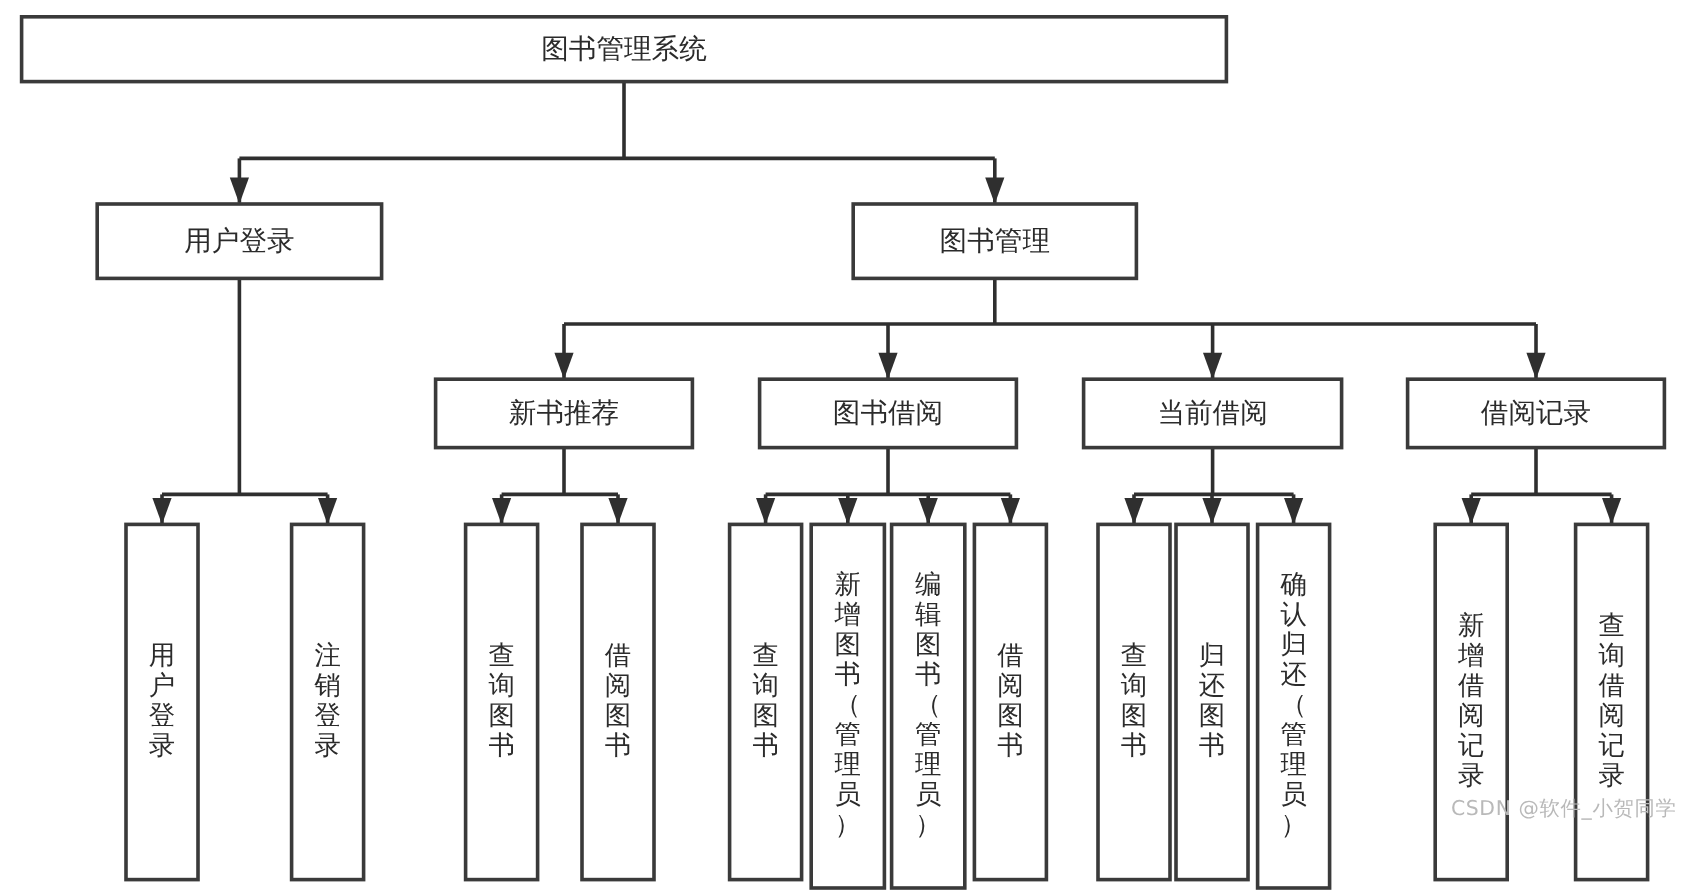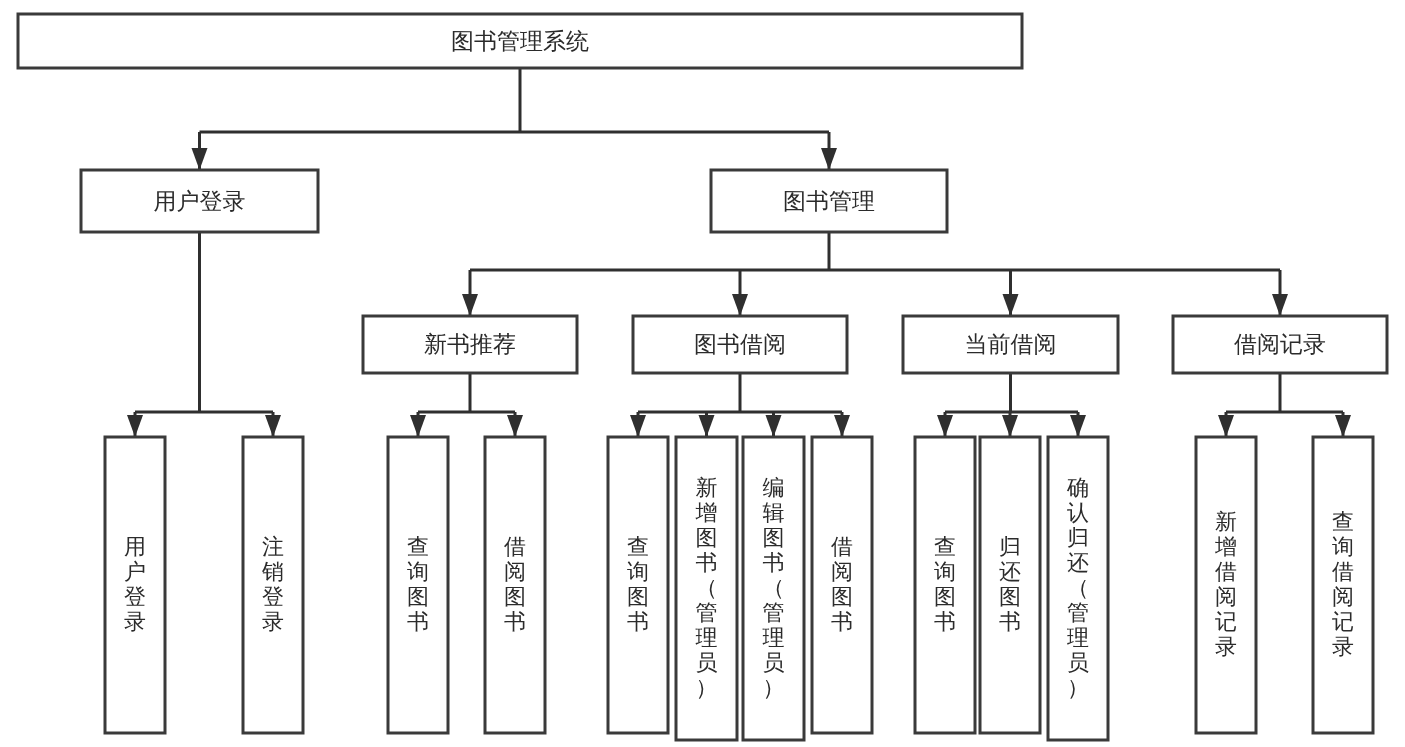--- a/index.html
+++ b/index.html
@@ -204,13 +204,14 @@
         <g>
           <rect x="1196" y="437" width="60" height="296" class="node-box"></rect>
           <text x="1226" y="528.5" class="node-label-v"><tspan x="1226" dy="0">新</tspan><tspan x="1226" dy="25">增</tspan><tspan x="1226" dy="25">借</tspan><tspan x="1226" dy="25">阅</tspan><tspan x="1226" dy="25">记</tspan><tspan x="1226" dy="25">录</tspan></text>
         </g>
         <g>
           <rect x="1313" y="437" width="60" height="296" class="node-box"></rect>
           <text x="1343" y="528.5" class="node-label-v"><tspan x="1343" dy="0">查</tspan><tspan x="1343" dy="25">询</tspan><tspan x="1343" dy="25">借</tspan><tspan x="1343" dy="25">阅</tspan><tspan x="1343" dy="25">记</tspan><tspan x="1343" dy="25">录</tspan></text>
         </g>
       </g>
   </svg>
+  <div class="watermark-text">CSDN @软件_小贺同学</div>
 </div>
 
 </body></html>

